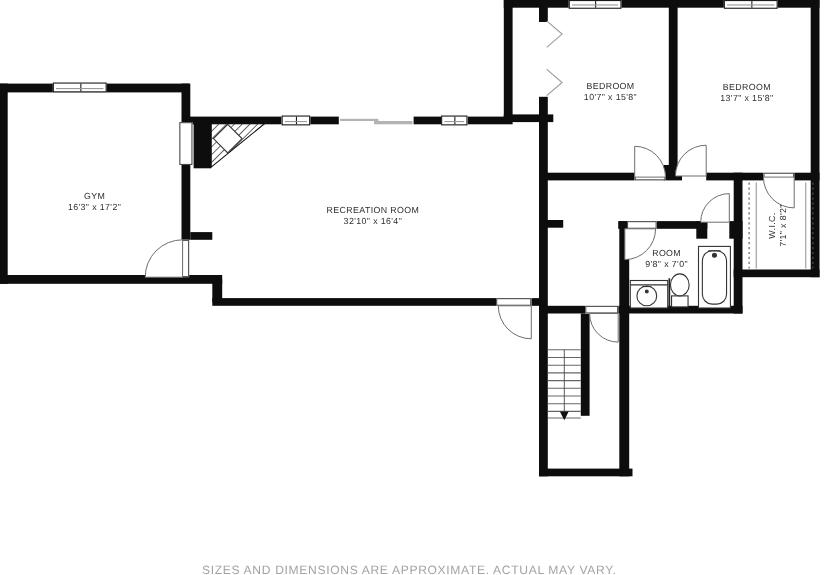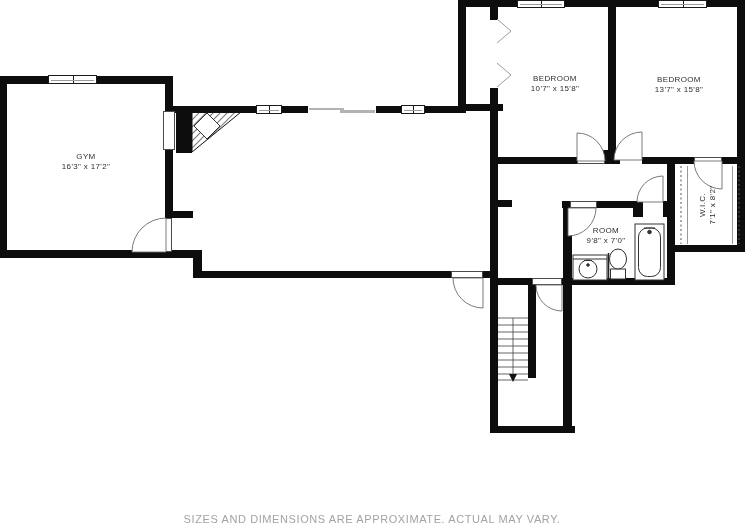--- a/index.html
+++ b/index.html
@@ -158,23 +158,27 @@
     </g>
 
     <g>
       <line x1="681" y1="166" x2="681" y2="244" stroke="#555" stroke-width="1" stroke-dasharray="2,2.5"></line>
       <line x1="687.5" y1="166" x2="687.5" y2="244" stroke="#999" stroke-width="1"></line>
       <line x1="739" y1="166" x2="739" y2="244" stroke="#555" stroke-width="1" stroke-dasharray="2,2.5"></line>
       <line x1="732.5" y1="166" x2="732.5" y2="244" stroke="#999" stroke-width="1"></line>
     </g>
   </svg>
 
-  <div class="room-label" style="left:86px;top:162px">
+  <div class="room-label" style="left:86px;top:184px">
     <div>GYM</div>
     <div>16'3" x 17'2"</div>
+  </div>
+  <div class="room-label" style="left:339px;top:197px">
+    <div>RECREATION ROOM</div>
+    <div>32'10" x 16'4"</div>
   </div>
   <div class="room-label" style="left:555px;top:84px">
     <div>BEDROOM</div>
     <div>10'7" x 15'8"</div>
   </div>
   <div class="room-label" style="left:679px;top:85px">
     <div>BEDROOM</div>
     <div>13'7" x 15'8"</div>
   </div>
   <div class="room-label" style="left:606px;top:236px">

